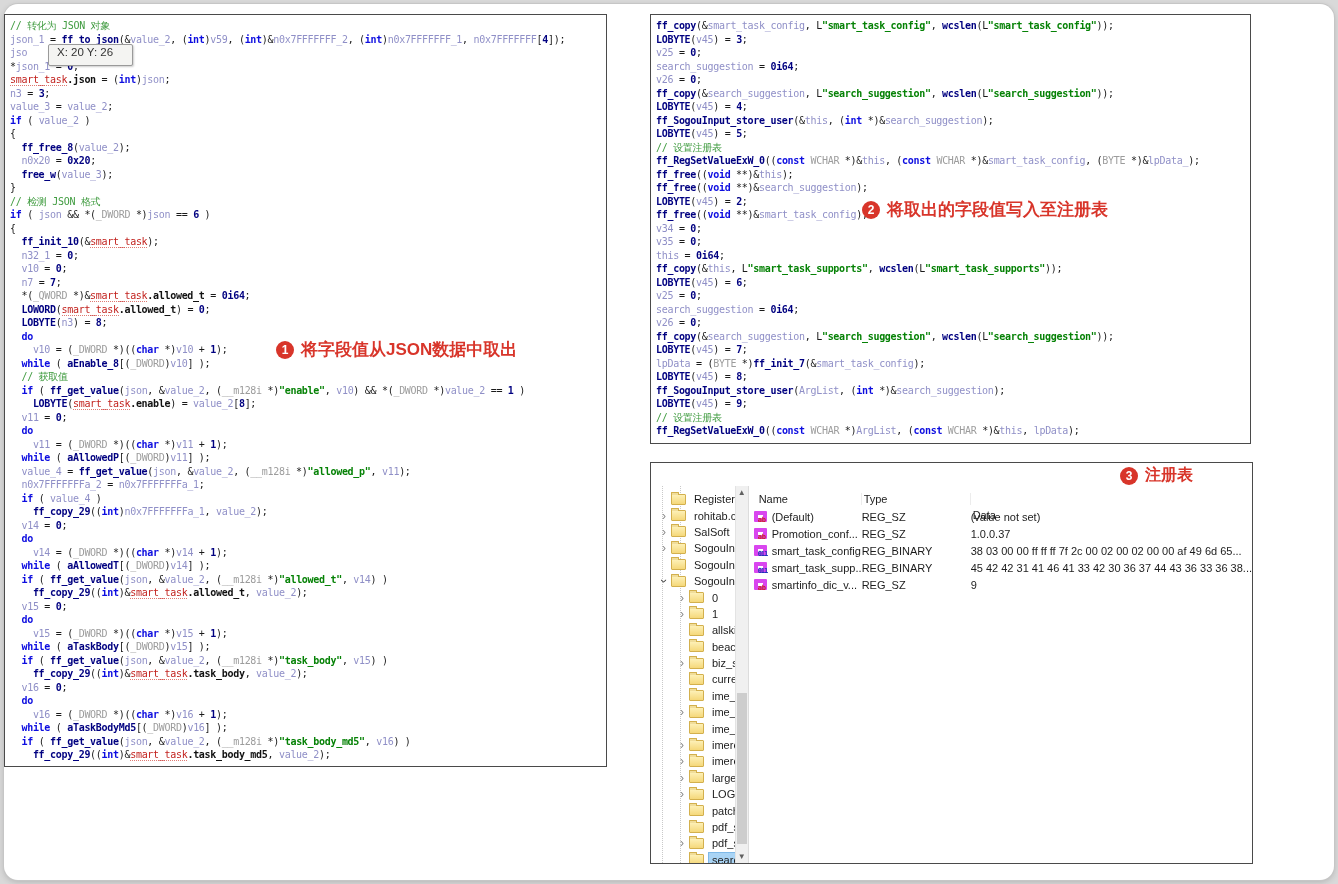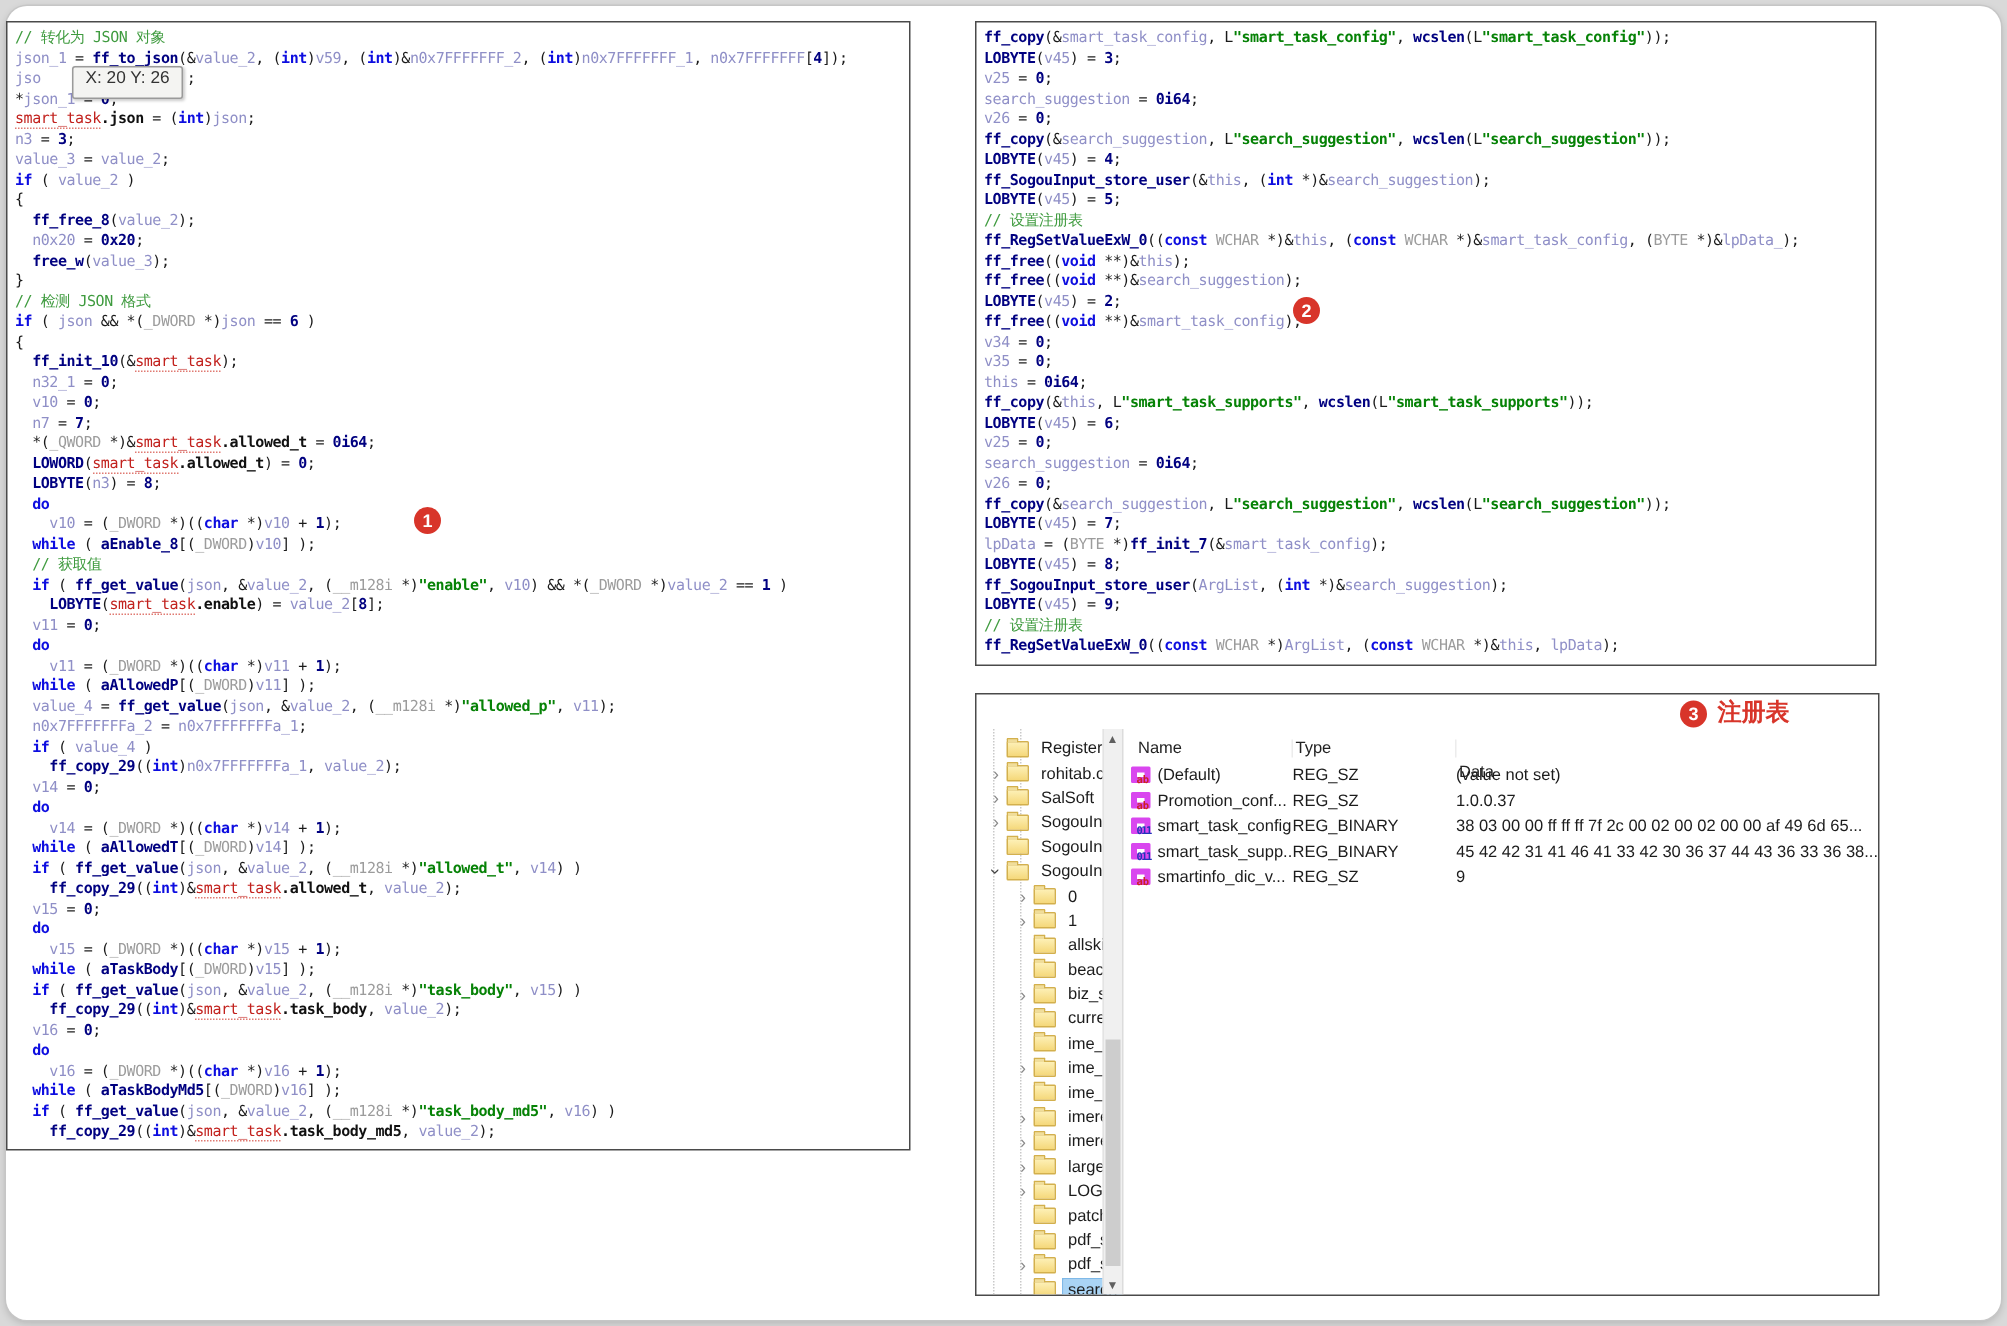--- a/index.html
+++ b/index.html
@@ -20,21 +20,21 @@
   .tk-k{color:#0d0de0;font-weight:bold;}
   .tk-f{color:#000080;font-weight:bold;}
   .tk-v{color:#8f8fc7;}
   .tk-t{color:#9c9c9c;}
   .tk-n{color:#000080;font-weight:bold;}
   .tk-r{color:#c2221e;border-bottom:1px dotted #e07a72;}
   .tk-m{color:#111;font-weight:bold;}
   .tk-s{color:#068206;font-weight:bold;}
   .tk-p{color:#1a1a1a;}
   
-  .tooltip{position:absolute;left:48px;top:44px;height:19px;padding:1px 8px 0 8px;
+  .tooltip{position:absolute;left:48px;top:44px;height:19px;padding:1px 19px 0 8px;
     background:#f4f4f2;border:1px solid #9a9a9a;border-radius:2px;font-size:11.5px;
     color:#333;z-index:5;box-shadow:1px 1px 2px rgba(0,0,0,.2);}
   
   .note{position:absolute;display:flex;align-items:center;gap:7px;z-index:6;
     font-weight:bold;font-size:17px;white-space:nowrap;}
   .note .dot{width:18px;height:18px;border-radius:50%;color:#fff;font-size:12px;
     display:flex;align-items:center;justify-content:center;flex:0 0 18px;}
   
   .p-reg{left:650px;top:462px;width:601px;height:400px;font-size:11px;color:#1c1c1c;}
   .addrbar{height:22px;line-height:22px;padding-left:6px;border-bottom:1px solid #d0d0d0;
@@ -254,20 +254,22 @@
             <span class="vtype">REG_SZ</span>
             <span class="vdata">9</span>
           </div>
         </div>
     </div>
   </div>
 </div>
 
 <div class="note" style="left: 276px; top: 338px; color: rgb(216, 53, 42);">
   <span class="dot" style="background: rgb(216, 53, 42);">1</span>
+  <span>将字段值从JSON数据中取出</span>
 </div>
 <div class="note" style="left: 862px; top: 198px; color: rgb(216, 53, 42);">
   <span class="dot" style="background: rgb(216, 53, 42);">2</span>
+  <span>将取出的字段值写入至注册表</span>
 </div>
 <div class="note" style="left: 1120px; top: 465px; font-size: 16px; color: rgb(216, 53, 42);">
   <span class="dot" style="background: rgb(216, 53, 42);">3</span>
   <span>注册表</span>
 </div>
 
 </body></html>

